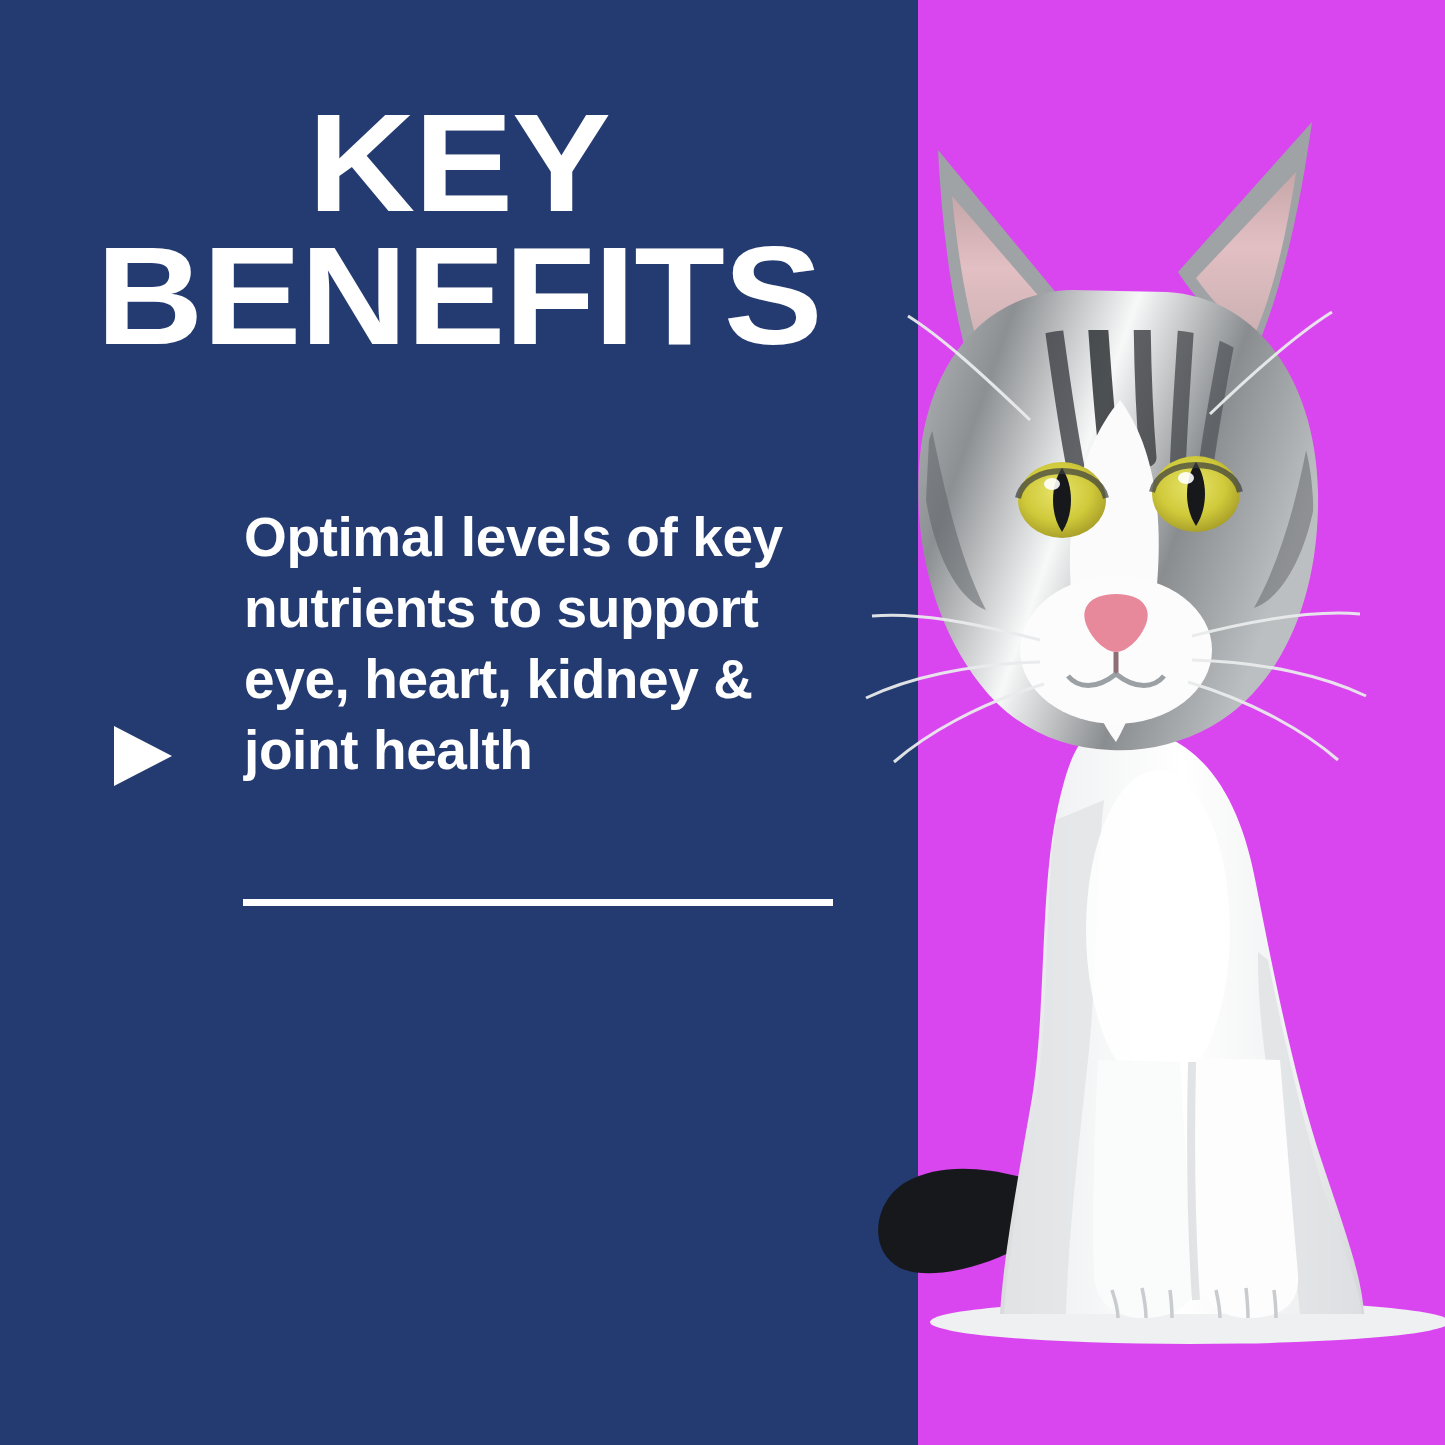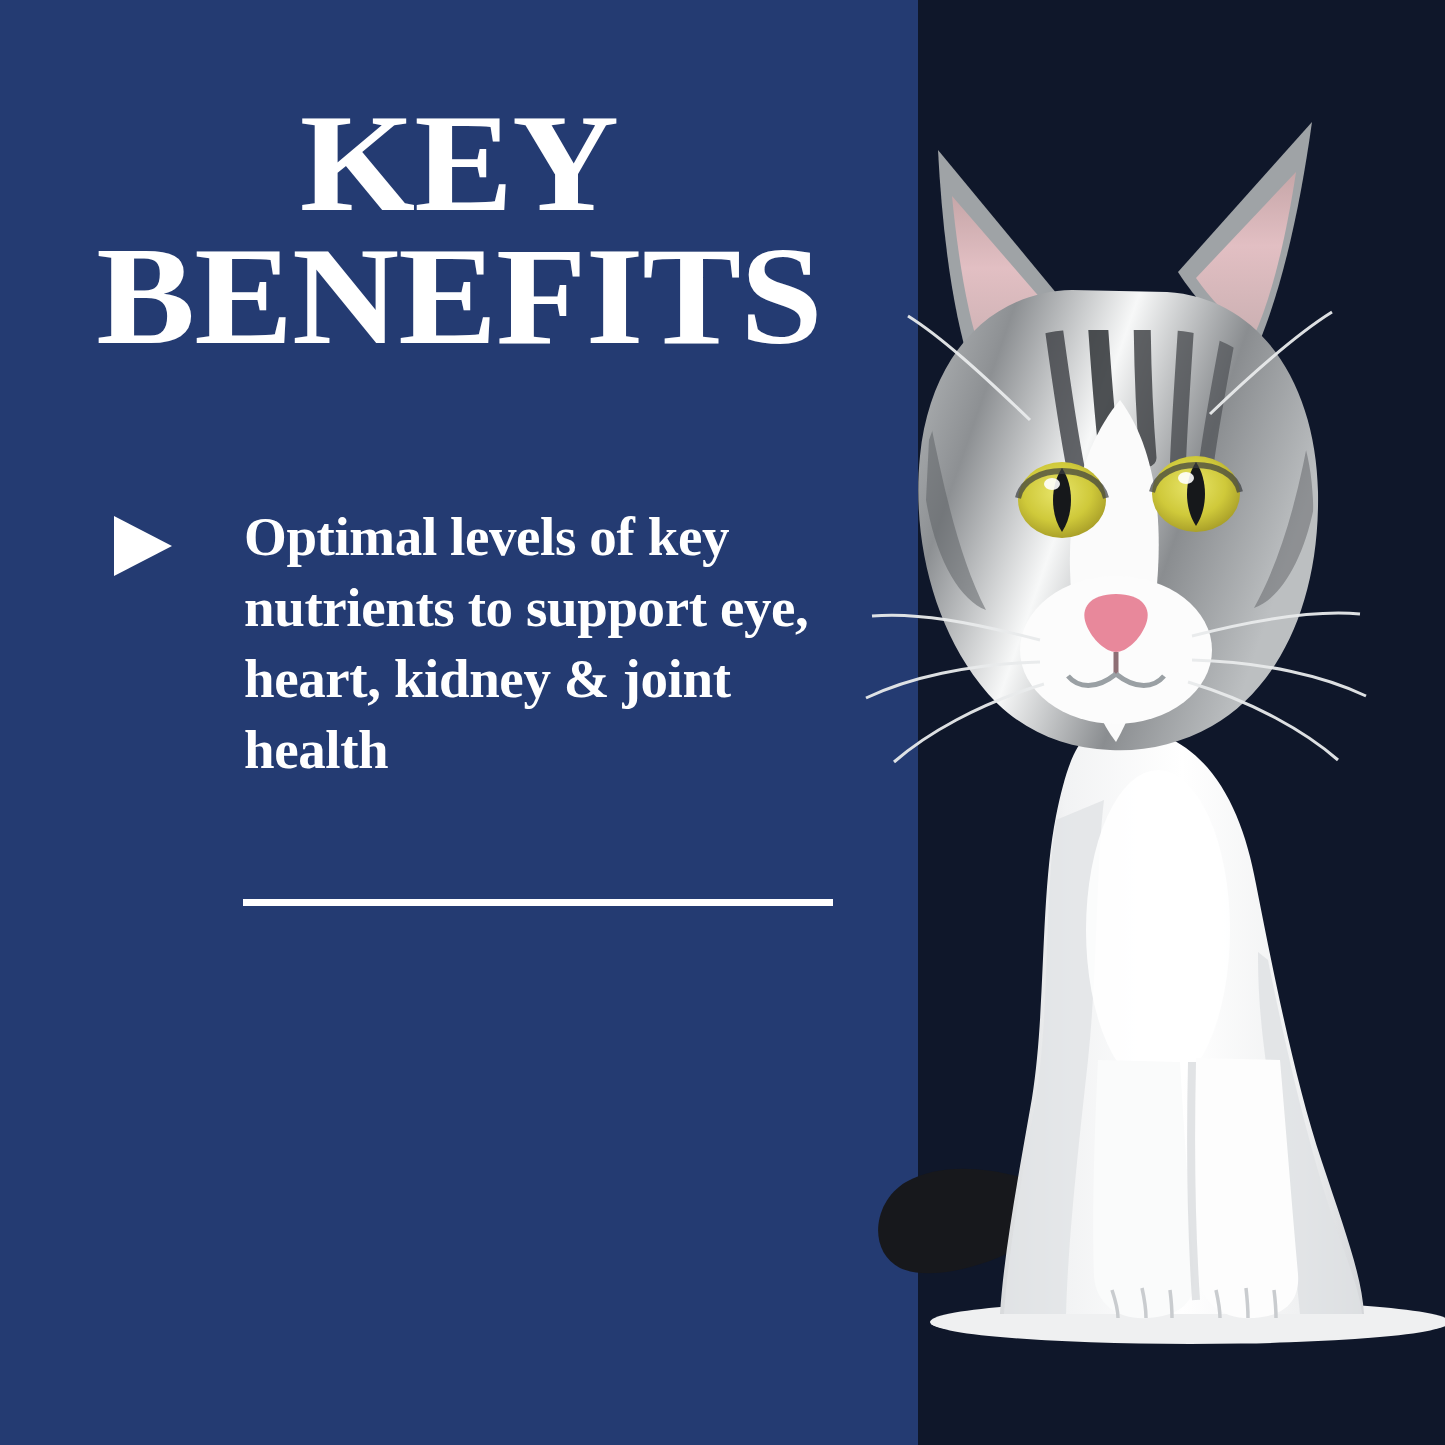--- a/index.html
+++ b/index.html
@@ -5,22 +5,22 @@
   html, body {
     margin: 0;
     padding: 0;
     background: #ffffff;
   }
   .poster {
     position: relative;
     width: 1445px;
     height: 1445px;
     overflow: hidden;
-    background: #0f172a;
-    font-family: Liberation Serif, serif;
+    background: #d946ef;
+    font-family: Liberation Sans, sans-serif;
   }
 
   
   .blue-panel {
     position: absolute;
     left: 0;
     top: 0;
     width: 918px;
     height: 1445px;
     background: #243B72;
@@ -40,21 +40,21 @@
     letter-spacing: -1px;
     transform: scaleX(1.06);
     transform-origin: center top;
     white-space: pre-line;
   }
 
   
   .benefit {
     position: absolute;
     display: flex;
-    align-items: flex-start;
+    align-items: flex-end;
   }
   .benefit-1 { left: 114px; top: 502px; width: 760px; }
   .benefit-2 { left: 114px; top: 990px; width: 760px; }
 
   .bullet-marker {
     flex: 0 0 auto;
     width: 0;
     height: 0;
     margin-top: 14px;
     margin-right: 72px;

